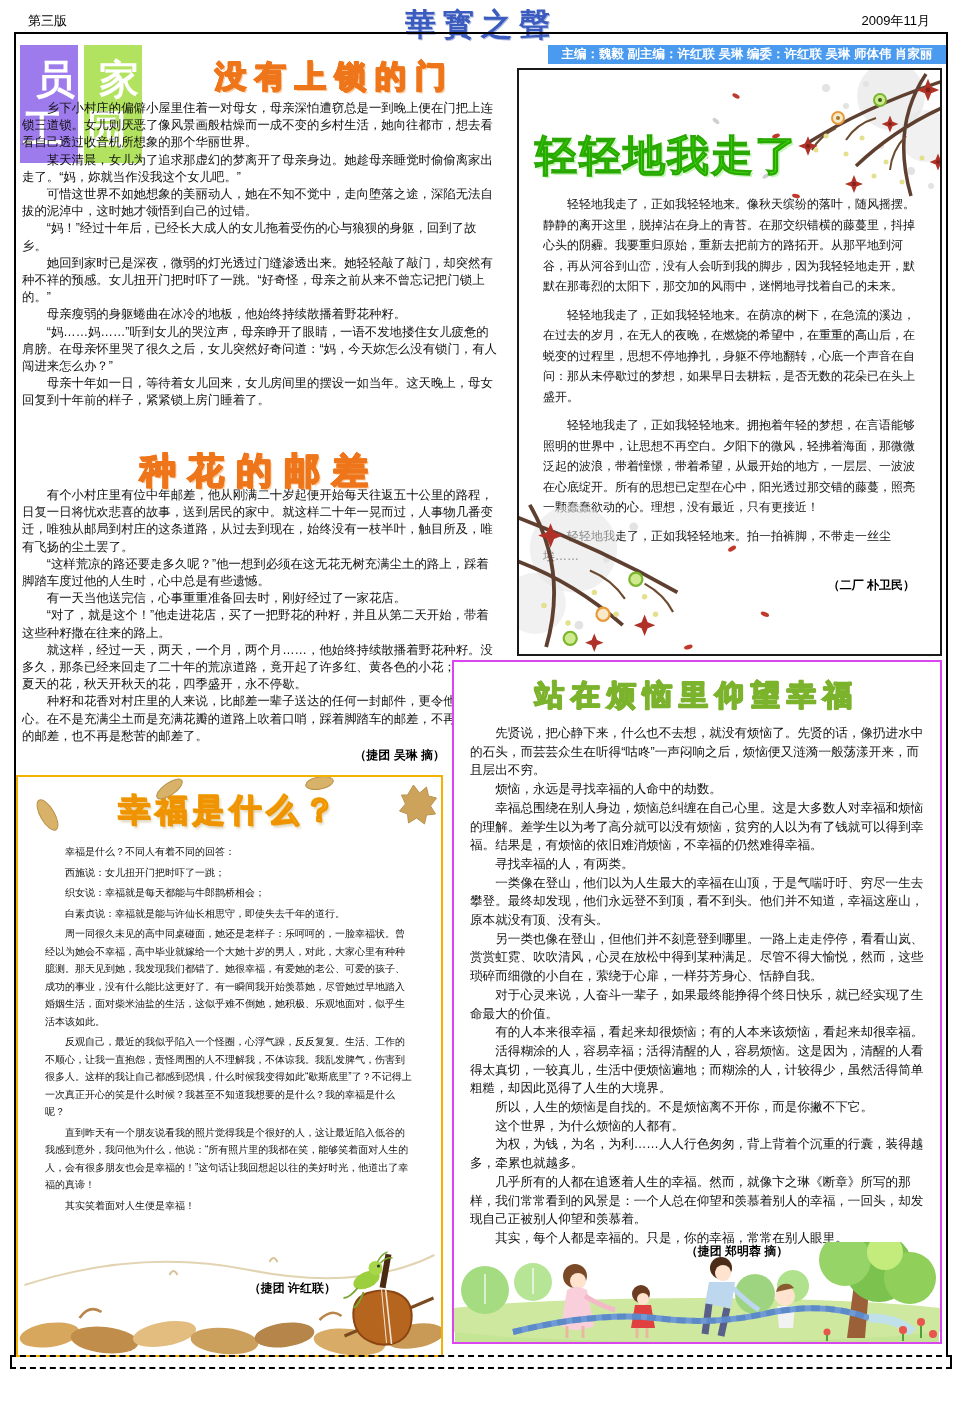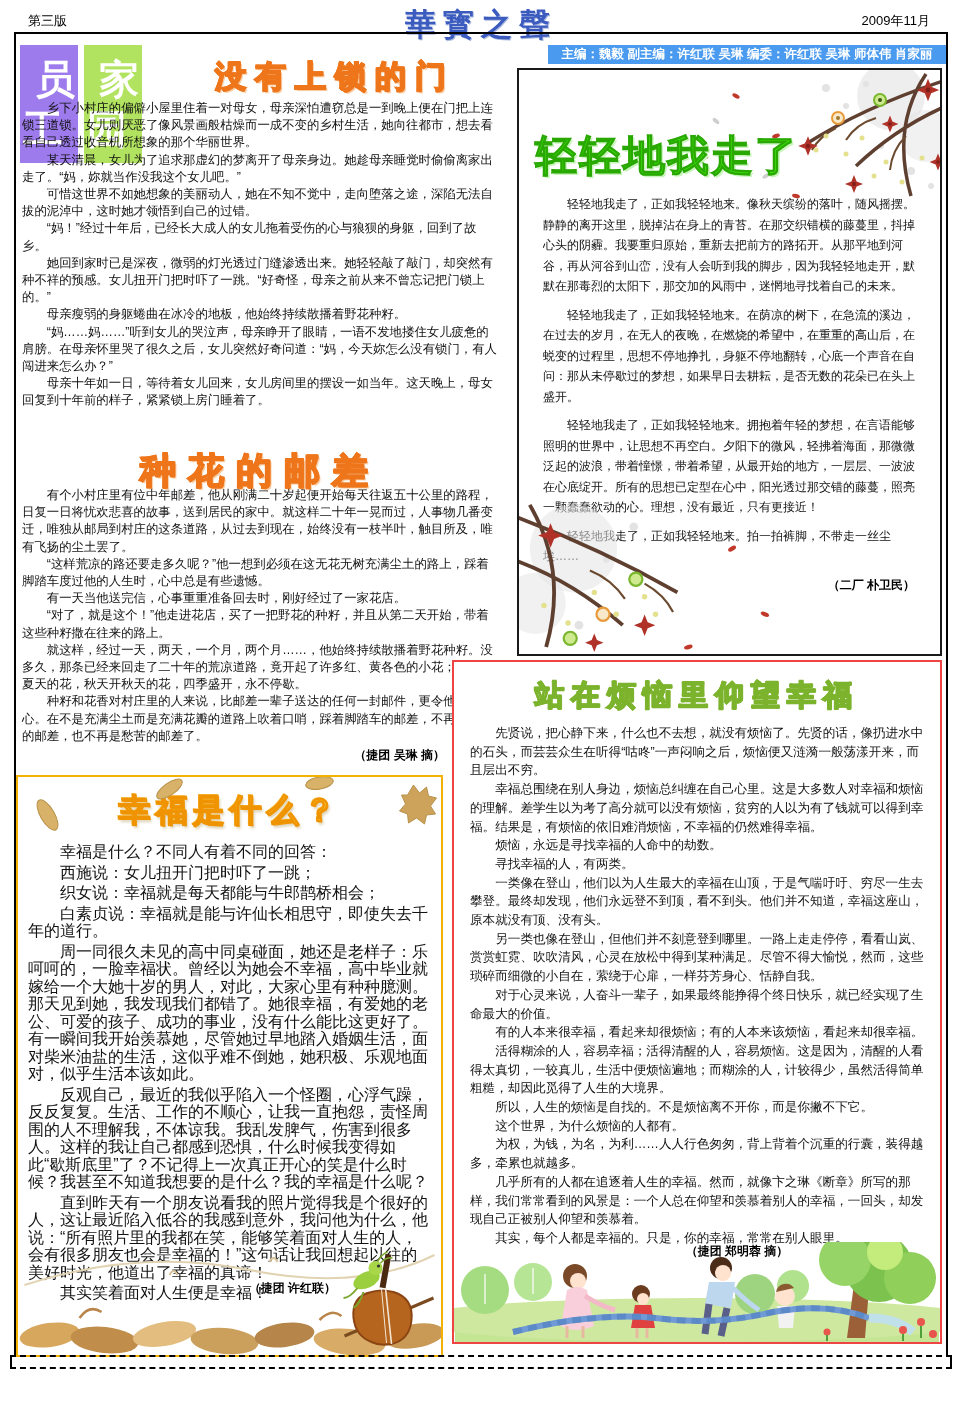--- a/index.html
+++ b/index.html
@@ -40,38 +40,38 @@
             letter-spacing:12px;}
   .a2-body{left:22px;top:487px;width:476px;font-size:12.4px;line-height:17.2px;}
   .attrib{font-weight:bold;font-size:12px;color:#000;text-indent:0;}
   .a2-attrib{left:240px;top:747px;width:205px;text-align:right;}
 
   
   .happy-box{left:16px;top:775px;width:423px;height:578px;border:2px solid #f3b200;background:#fff;overflow:hidden;}
   .happy-title{margin:12px 0 10px;text-align:center;font-size:32px;font-weight:bold;letter-spacing:5px;
                color:#ffc937;-webkit-text-stroke:1.2px #ef9400;
                text-shadow:1px 1px 0 #ef9400,-1px -1px 0 #f7b733,2px 3px 3px #d8cdae;}
-  .happy-body{padding:0 10px;font-size:16px;line-height:17.5px;}
+  .happy-body{padding:0 27px;font-size:10px;line-height:17.5px;}
   .happy-body p{margin-bottom:3px;}
   .happy-attrib{right:105px;bottom:58px;}
   .happy-art{left:0;bottom:0;width:100%;height:115px;}
   .happy-leaves{left:0;top:0;width:100%;height:70px;}
 
   
   .gently-box{left:517px;top:68px;width:421px;height:584px;border:2px solid #1a1a1a;background:#fff;overflow:hidden;}
   .gently-title{position:absolute;left:16px;top:58px;font-size:42px;font-weight:bold;letter-spacing:2px;
                 color:#3fe010;-webkit-text-stroke:1px #28a800;text-shadow:2px 2px 0 #c9f5bd;}
   .gently-body{position:absolute;left:24px;top:124px;width:378px;font-size:12px;line-height:20.5px;}
   .gently-body p{margin-bottom:8px;}
   .gently-attrib{text-align:right;margin-top:4px;padding-right:6px;}
   .blossom-top{position:absolute;top:-4px;right:-6px;width:270px;height:160px;}
   .blossom-bottom{position:absolute;left:-8px;bottom:-4px;width:300px;height:175px;transform:scaleX(-1);}
 
   
-  .worry-box{left:452px;top:660px;width:486px;height:680px;border:2px solid #ef4444;background:#fff;overflow:hidden;}
+  .worry-box{left:452px;top:660px;width:486px;height:680px;border:2px solid #d946ef;background:#fff;overflow:hidden;}
   .worry-title{margin:14px 0 8px;text-align:center;font-size:29px;font-weight:bold;letter-spacing:7px;
                color:#f5fbе8;color:#f4fae6;-webkit-text-stroke:1.5px #7cb32c;
                text-shadow:1px 0 0 #7cb32c,-1px 0 0 #7cb32c,0 1px 0 #7cb32c,0 -1px 0 #7cb32c;}
   .worry-body{padding:0 16px;font-size:12.6px;line-height:18.7px;}
   .worry-attrib{left:0;right:0;bottom:82px;text-align:center;padding-left:80px;}
   .family-art{left:0;bottom:0;width:100%;height:100px;}
 </style>
 </head>
 <body>
 
@@ -256,22 +256,22 @@
         <ellipse cx="40" cy="120" rx="4" ry="2" transform="rotate(-20 40 120)"></ellipse>
         <ellipse cx="110" cy="150" rx="4" ry="2" transform="rotate(15 110 150)"></ellipse>
       </g>
     </svg>
   </div>
 
   <div class="abs worry-box">
     <div class="worry-title">站在烦恼里仰望幸福</div>
     <div class="worry-body">
       <p>先贤说，把心静下来，什么也不去想，就没有烦恼了。先贤的话，像扔进水中的石头，而芸芸众生在听得“咕咚”一声闷响之后，烦恼便又涟漪一般荡漾开来，而且层出不穷。</p>
+      <p>烦恼，永远是寻找幸福的人命中的劫数。</p>
       <p>幸福总围绕在别人身边，烦恼总纠缠在自己心里。这是大多数人对幸福和烦恼的理解。差学生以为考了高分就可以没有烦恼，贫穷的人以为有了钱就可以得到幸福。结果是，有烦恼的依旧难消烦恼，不幸福的仍然难得幸福。</p>
-      <p>烦恼，永远是寻找幸福的人命中的劫数。</p>
       <p>寻找幸福的人，有两类。</p>
       <p>一类像在登山，他们以为人生最大的幸福在山顶，于是气喘吁吁、穷尽一生去攀登。最终却发现，他们永远登不到顶，看不到头。他们并不知道，幸福这座山，原本就没有顶、没有头。</p>
       <p>另一类也像在登山，但他们并不刻意登到哪里。一路上走走停停，看看山岚、赏赏虹霓、吹吹清风，心灵在放松中得到某种满足。尽管不得大愉悦，然而，这些琐碎而细微的小自在，萦绕于心扉，一样芬芳身心、恬静自我。</p>
       <p>对于心灵来说，人奋斗一辈子，如果最终能挣得个终日快乐，就已经实现了生命最大的价值。</p>
       <p>有的人本来很幸福，看起来却很烦恼；有的人本来该烦恼，看起来却很幸福。</p>
       <p>活得糊涂的人，容易幸福；活得清醒的人，容易烦恼。这是因为，清醒的人看得太真切，一较真儿，生活中便烦恼遍地；而糊涂的人，计较得少，虽然活得简单粗糙，却因此觅得了人生的大境界。</p>
       <p>所以，人生的烦恼是自找的。不是烦恼离不开你，而是你撇不下它。</p>
       <p>这个世界，为什么烦恼的人都有。</p>
       <p>为权，为钱，为名，为利……人人行色匆匆，背上背着个沉重的行囊，装得越多，牵累也就越多。</p>
       <p>几乎所有的人都在追逐着人生的幸福。然而，就像卞之琳《断章》所写的那样，我们常常看到的风景是：一个人总在仰望和羡慕着别人的幸福，一回头，却发现自己正被别人仰望和羡慕着。</p>

